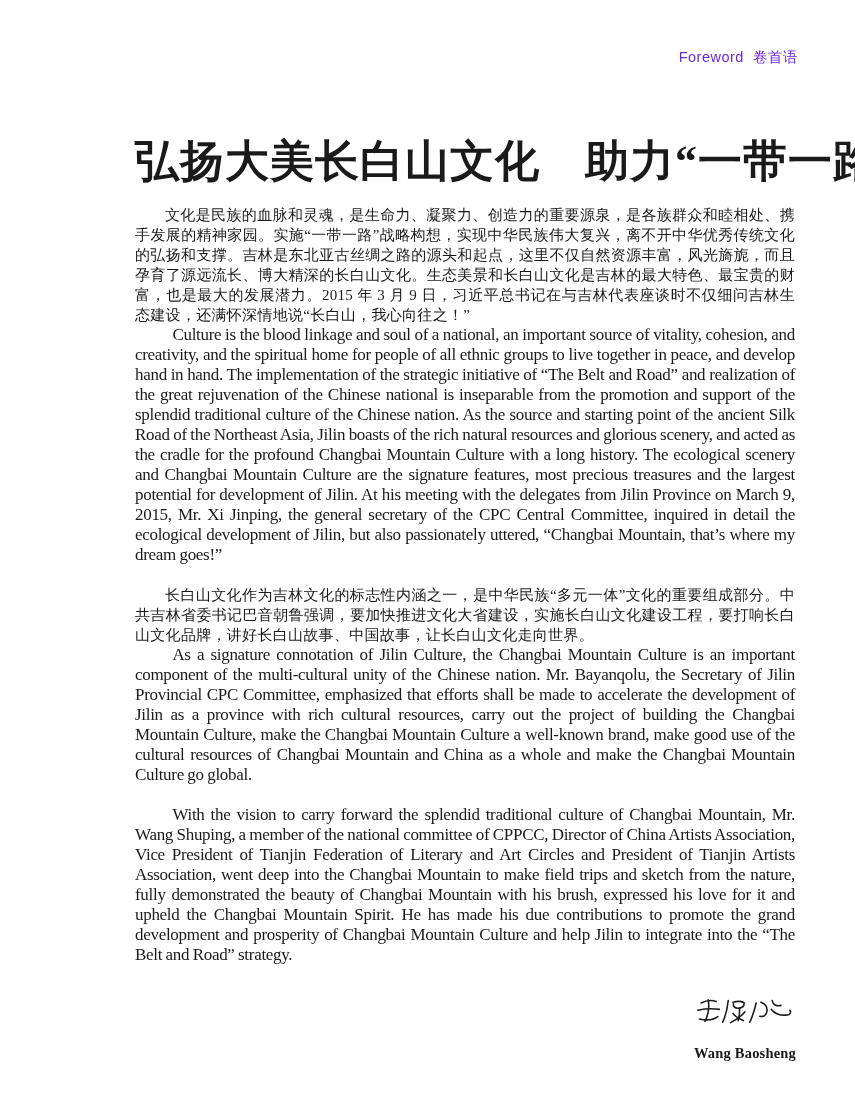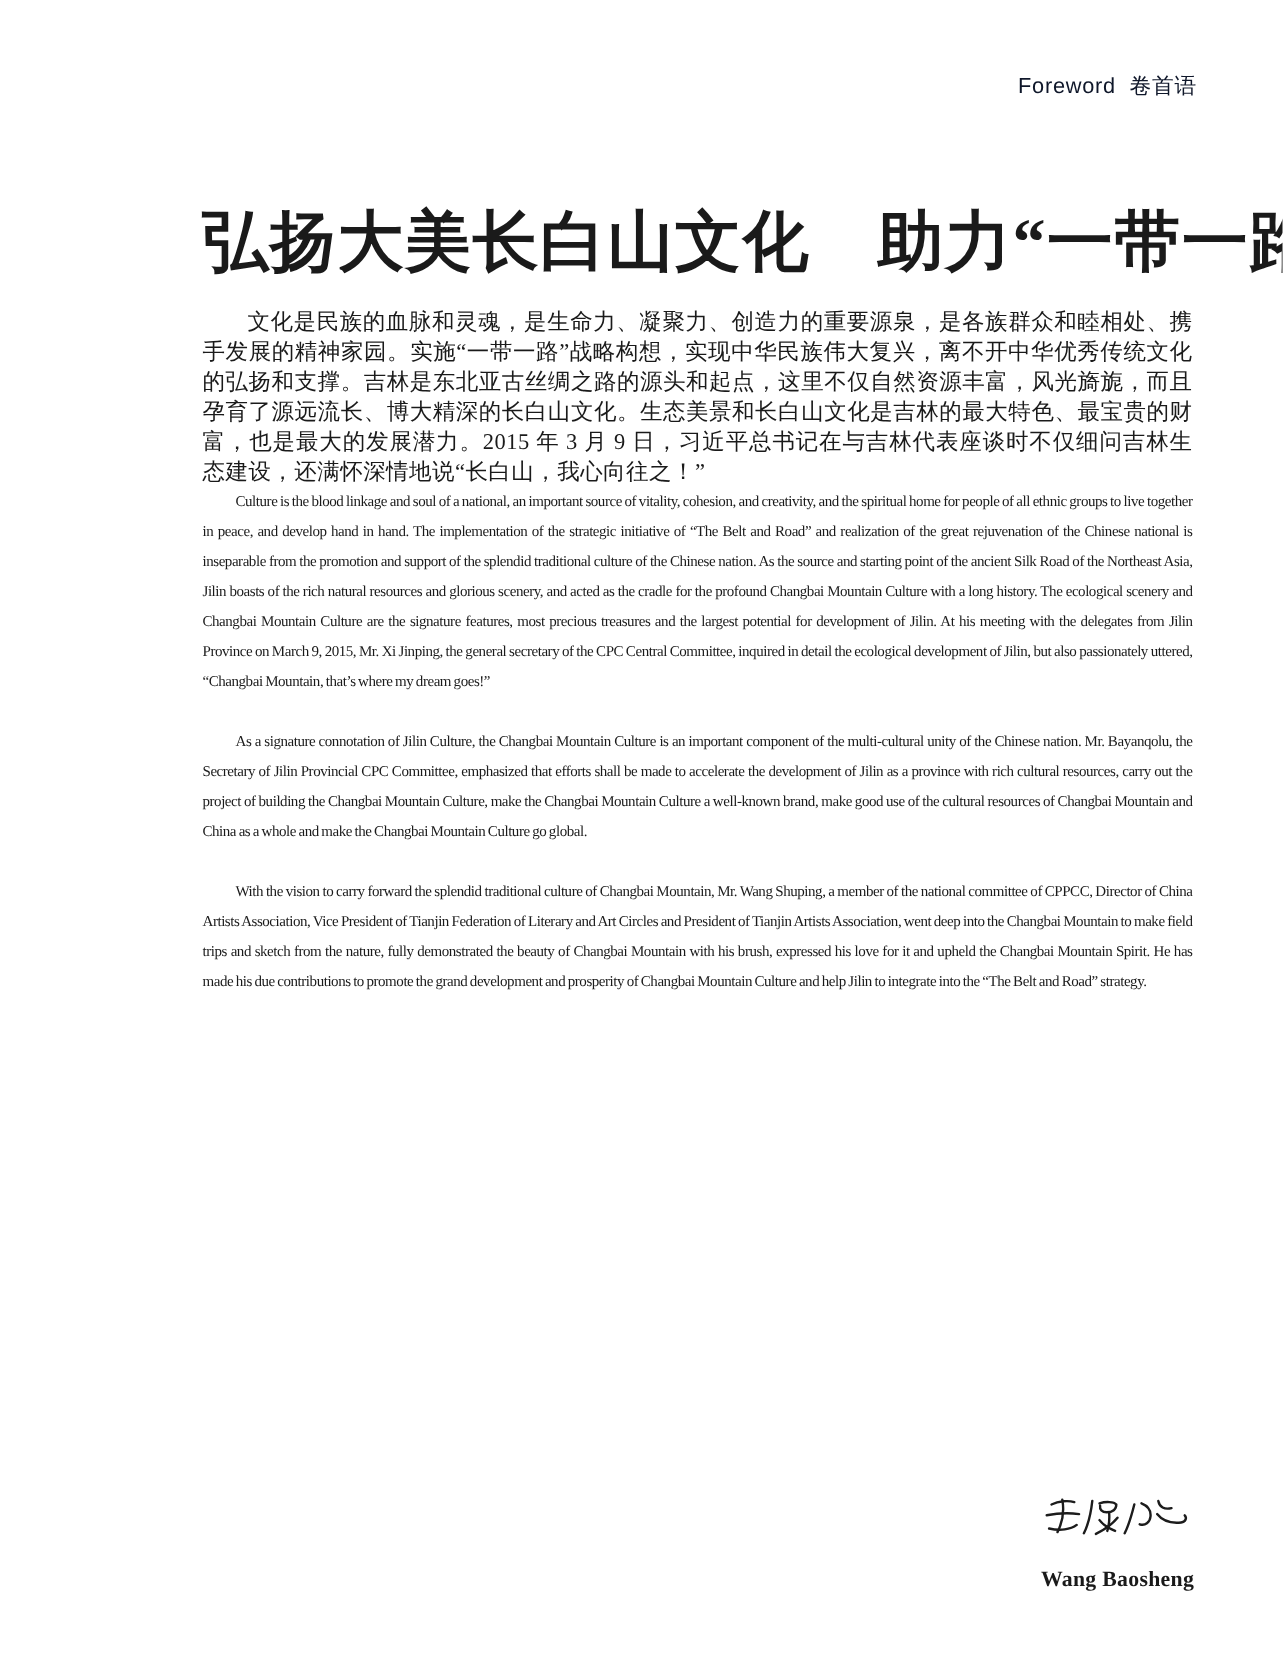--- a/index.html
+++ b/index.html
@@ -11,21 +11,21 @@
     position: relative;
     overflow: hidden;
   }
   .page { position: absolute; inset: 0; }
 
   .foreword-label {
     position: absolute;
     top: 48px; right: 57px;
     font-family: "Liberation Sans", "DejaVu Sans", sans-serif;
     font-size: 14.5px;
-    color: #0f172a;
+    color: #6d28d9;
     white-space: pre;
     letter-spacing: 0.5px;
   }
 
   .content {
     position: absolute;
     left: 135px; top: 140px;
     width: 660px;
   }
 
@@ -56,21 +56,21 @@
     margin: 0;
     text-align: justify;
     line-height: 20px;
   }
   .para-cn {
     font-size: 15px;
     text-indent: 2em;
     letter-spacing: 0.3px;
   }
   .para-en {
-    font-size: 10px;
+    font-size: 17px;
     text-indent: 2.2em;
     letter-spacing: -0.3px;
     word-spacing: -0.5px;
   }
 
   .sig-block {
     position: absolute;
     left: 692px; top: 994px;
     width: 106px;
     text-align: center;
@@ -96,20 +96,21 @@
 
 
     <div class="body-text">
 
       <div class="section">
         <p class="para para-cn">文化是民族的血脉和灵魂，是生命力、凝聚力、创造力的重要源泉，是各族群众和睦相处、携手发展的精神家园。实施“一带一路”战略构想，实现中华民族伟大复兴，离不开中华优秀传统文化的弘扬和支撑。吉林是东北亚古丝绸之路的源头和起点，这里不仅自然资源丰富，风光旖旎，而且孕育了源远流长、博大精深的长白山文化。生态美景和长白山文化是吉林的最大特色、最宝贵的财富，也是最大的发展潜力。2015 年 3 月 9 日，习近平总书记在与吉林代表座谈时不仅细问吉林生态建设，还满怀深情地说“长白山，我心向往之！”</p>
         <p class="para para-en">Culture is the blood linkage and soul of a national, an important source of vitality, cohesion, and creativity, and the spiritual home for people of all ethnic groups to live together in peace, and develop hand in hand. The implementation of the strategic initiative of “The Belt and Road” and realization of the great rejuvenation of the Chinese national is inseparable from the promotion and support of the splendid traditional culture of the Chinese nation. As the source and starting point of the ancient Silk Road of the Northeast Asia, Jilin boasts of the rich natural resources and glorious scenery, and acted as the cradle for the profound Changbai Mountain Culture with a long history. The ecological scenery and Changbai Mountain Culture are the signature features, most precious treasures and the largest potential for development of Jilin. At his meeting with the delegates from Jilin Province on March 9, 2015, Mr. Xi Jinping, the general secretary of the CPC Central Committee, inquired in detail the ecological development of Jilin, but also passionately uttered, “Changbai Mountain, that’s where my dream goes!”</p>
       </div>
 
       <div class="section">
+        <p class="para para-cn">长白山文化作为吉林文化的标志性内涵之一，是中华民族“多元一体”文化的重要组成部分。中共吉林省委书记巴音朝鲁强调，要加快推进文化大省建设，实施长白山文化建设工程，要打响长白山文化品牌，讲好长白山故事、中国故事，让长白山文化走向世界。</p>
         <p class="para para-en">As a signature connotation of Jilin Culture, the Changbai Mountain Culture is an important component of the multi-cultural unity of the Chinese nation. Mr. Bayanqolu, the Secretary of Jilin Provincial CPC Committee, emphasized that efforts shall be made to accelerate the development of Jilin as a province with rich cultural resources, carry out the project of building the Changbai Mountain Culture, make the Changbai Mountain Culture a well-known brand, make good use of the cultural resources of Changbai Mountain and China as a whole and make the Changbai Mountain Culture go global.</p>
       </div>
 
       <div class="section">
         <p class="para para-en">With the vision to carry forward the splendid traditional culture of Changbai Mountain, Mr. Wang Shuping, a member of the national committee of CPPCC, Director of China Artists Association, Vice President of Tianjin Federation of Literary and Art Circles and President of Tianjin Artists Association, went deep into the Changbai Mountain to make field trips and sketch from the nature, fully demonstrated the beauty of Changbai Mountain with his brush, expressed his love for it and upheld the Changbai Mountain Spirit. He has made his due contributions to promote the grand development and prosperity of Changbai Mountain Culture and help Jilin to integrate into the “The Belt and Road” strategy.</p>
       </div>
 
     </div>
   </section>
 

